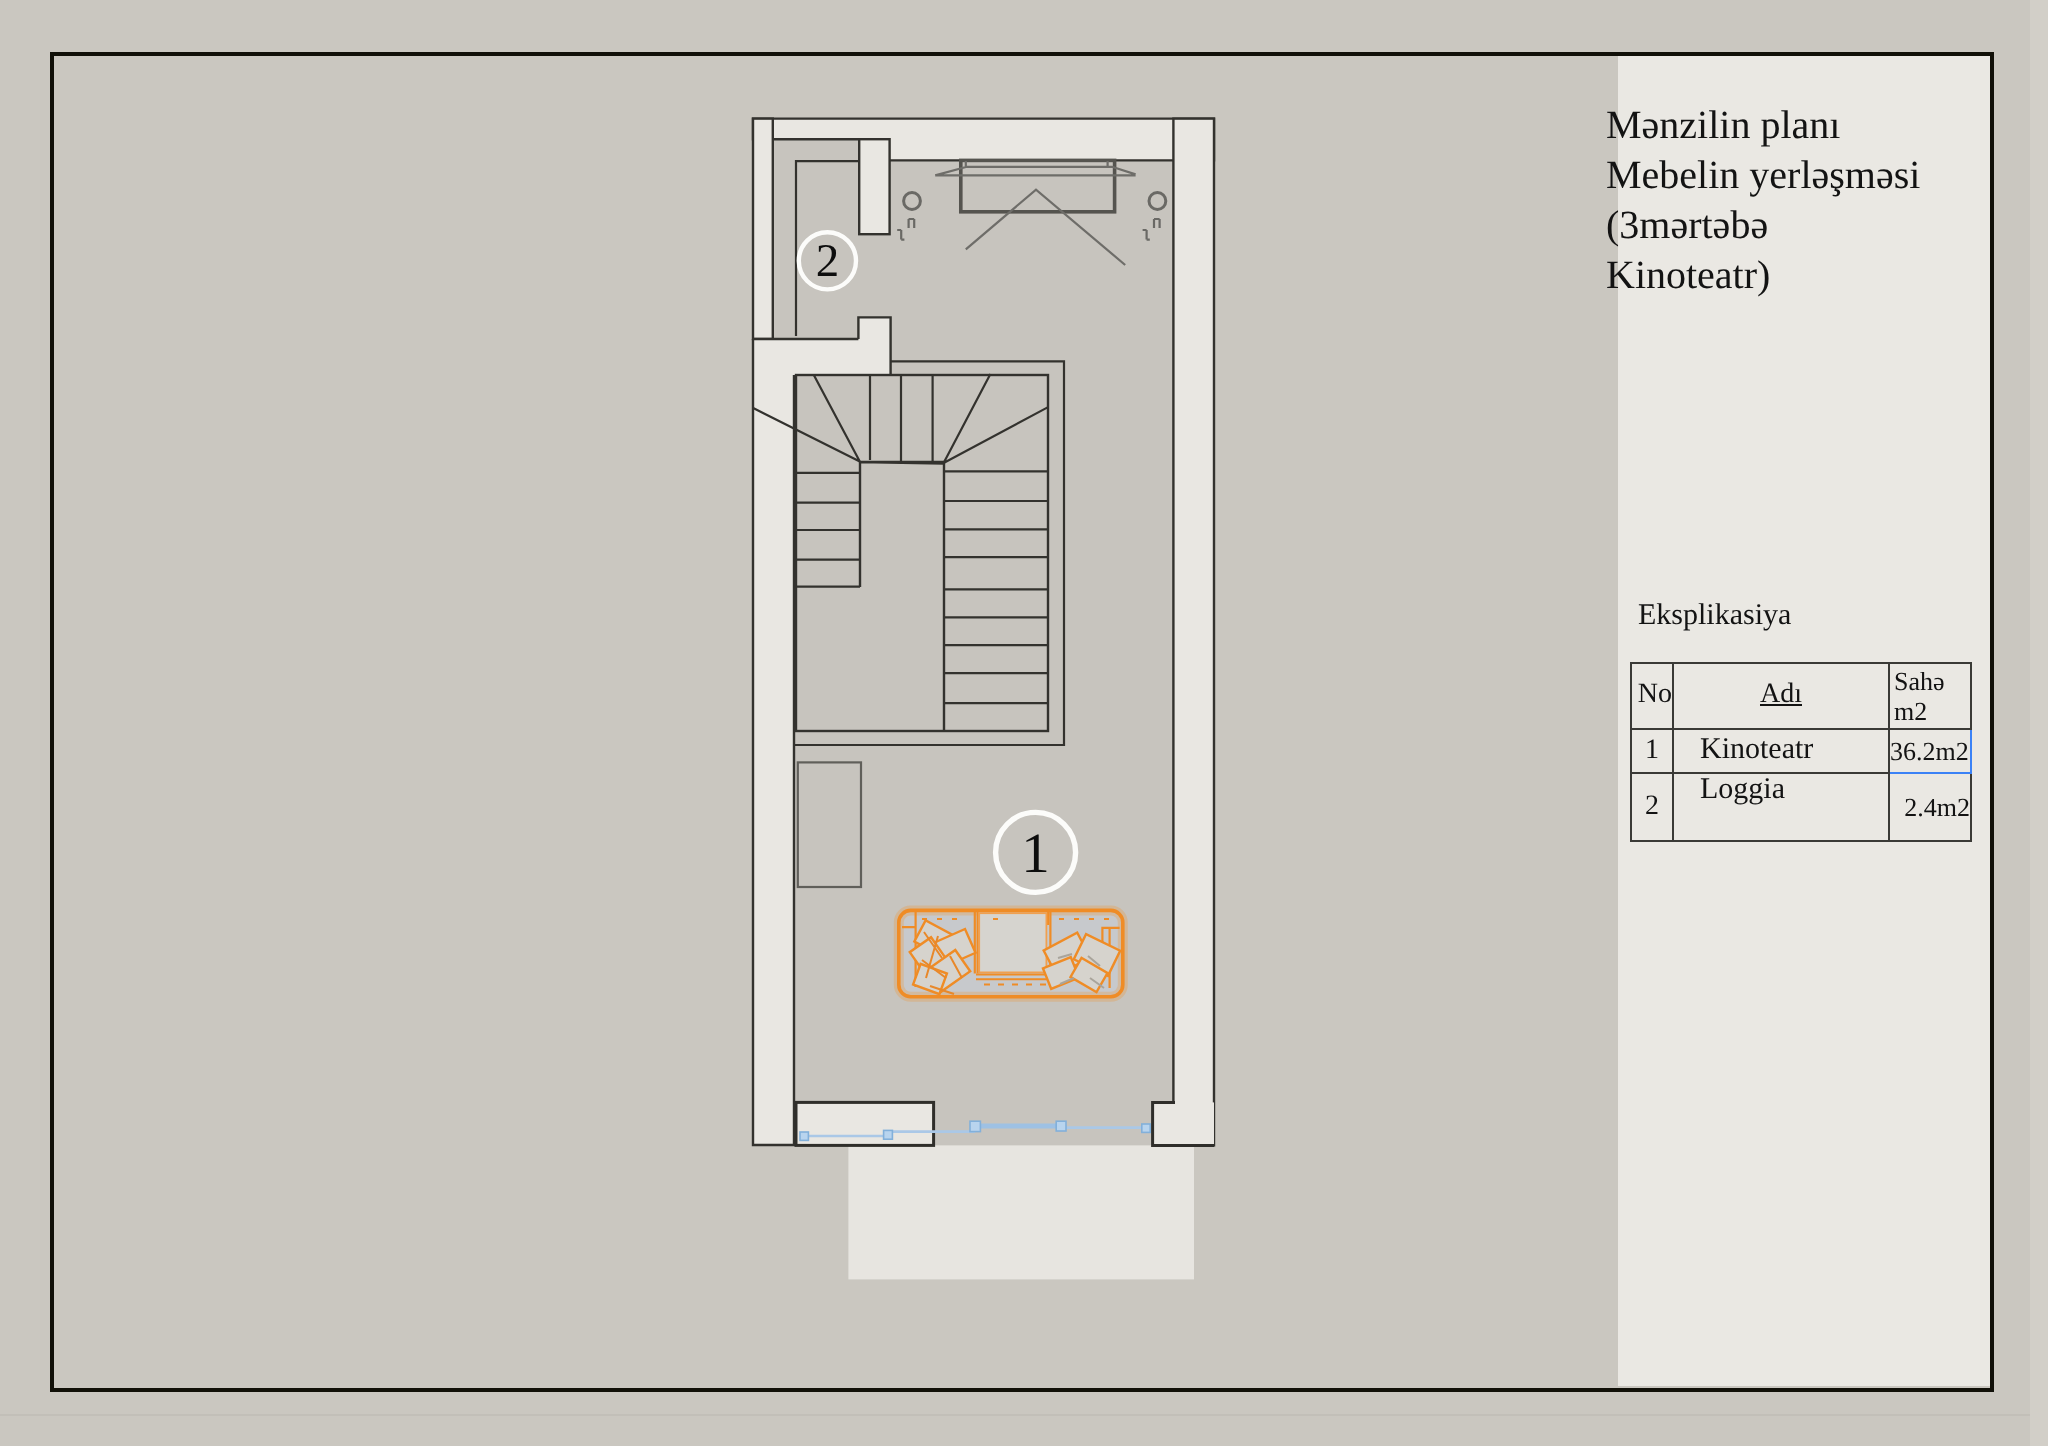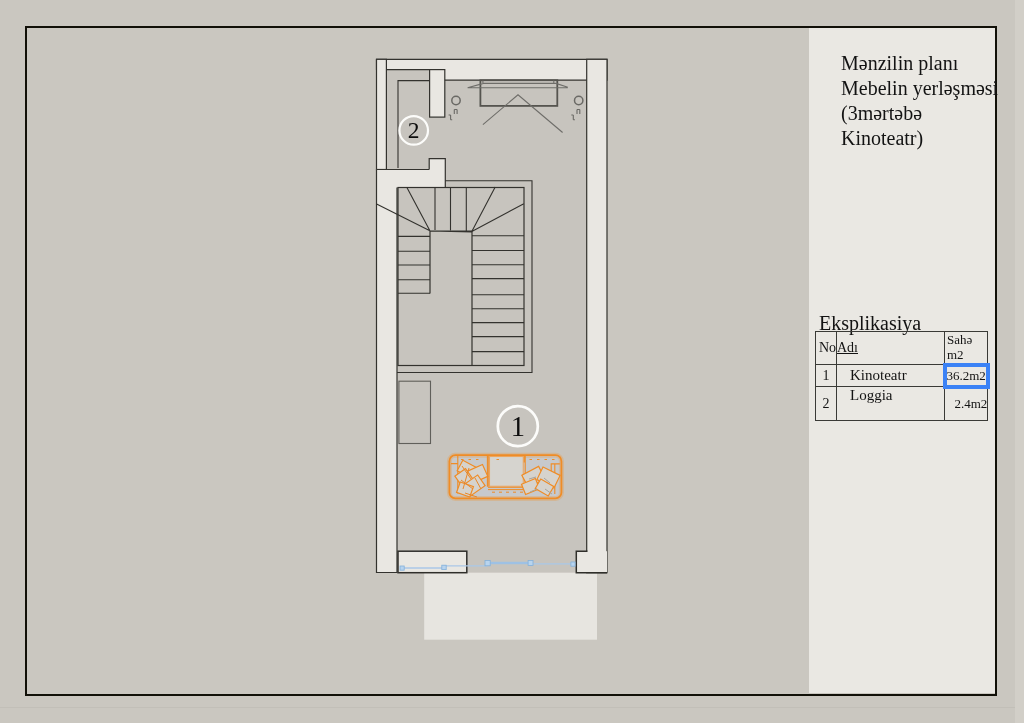--- a/index.html
+++ b/index.html
@@ -10,36 +10,36 @@
 <body>
 
 <div class="abs" style="left:0;top:707px;width:1024px;height:1px;background:#c2bfb8;"></div>
 
 <div class="abs" style="left:1015px;top:0;width:9px;height:723px;background:#d2cfc8;"></div>
 
 <div class="abs" style="left:25px;top:25.5px;width:968px;height:666px;border:2.8px solid #111008;"></div>
 
 <div class="abs" style="left:809px;top:28px;width:186px;height:665px;background:#eae8e3;"></div>
 
-<div class="abs" style="left:841px;top:51px;width:172px;font-size:20px;line-height:25px;color:#131313;">Mənzilin planı<br>Mebelin yerləşməsi<br>(3mərtəbə<br>Kinoteatr)</div>
+<div class="abs" style="left:803px;top:51px;width:172px;font-size:20px;line-height:25px;color:#131313;">Mənzilin planı<br>Mebelin yerləşməsi<br>(3mərtəbə<br>Kinoteatr)</div>
 
-<div class="abs" style="left:819px;top:312px;font-size:20px;color:#131313;">Eksplikasiya</div>
+<div class="abs" style="left:819px;top:300px;font-size:15px;color:#131313;">Eksplikasiya</div>
 
 <div class="abs" style="left:815px;top:331px;">
 <table style="border-collapse:collapse;font-family:'Liberation Serif',serif;color:#131313;">
 <tbody>
         <tr>
 <td style="border:1px solid #3a3a36;width:20px;height:32px;text-align:right;font-size:14px;padding:0;">No</td>
-<td style="border:1px solid #3a3a36;width:107px;text-align:left;font-size:14px;padding:0;text-decoration:underline;">Adı</td>
+<td style="border:1px solid #3a3a36;width:107px;text-align:center;font-size:14px;padding:0;text-decoration:underline;">Adı</td>
 <td style="border:1px solid #3a3a36;width:38px;font-size:13px;padding:0 0 0 2px;line-height:15px;margin-left:14px;">Sahə m2</td>
 </tr>
 <tr>
 <td style="border:1px solid #3a3a36;height:21px;text-align:center;font-size:14px;padding:0;">1</td>
 <td style="border:1px solid #3a3a36;font-size:15px;padding:0 0 0 13px;">Kinoteatr</td>
-<td style="border:4px solid #3b82f6;font-size:13px;padding:0;">36.2m2</td>
+<td style="border:1px solid #3b82f6;font-size:13px;padding:0;">36.2m2</td>
 </tr>
 <tr>
 <td style="border:1px solid #3a3a36;height:22px;text-align:center;font-size:14px;padding:0;">2</td>
 <td style="border:1px solid #3a3a36;font-size:15px;padding:0 0 16px 13px;">Loggia</td>
 <td style="border:1px solid #3a3a36;font-size:13px;padding:0 0 0 2px;text-align:right;">2.4m2</td>
 </tr>
 </tbody>
     </table>
 </div>
 

